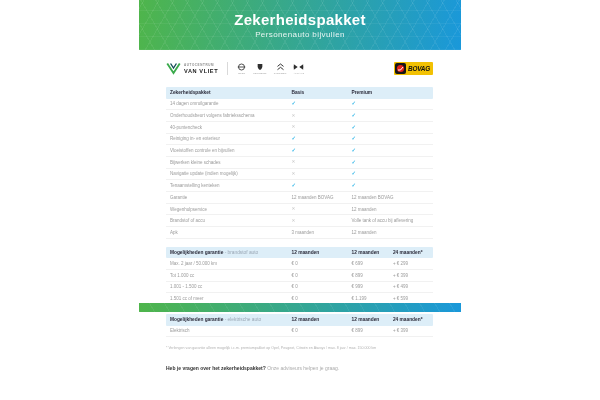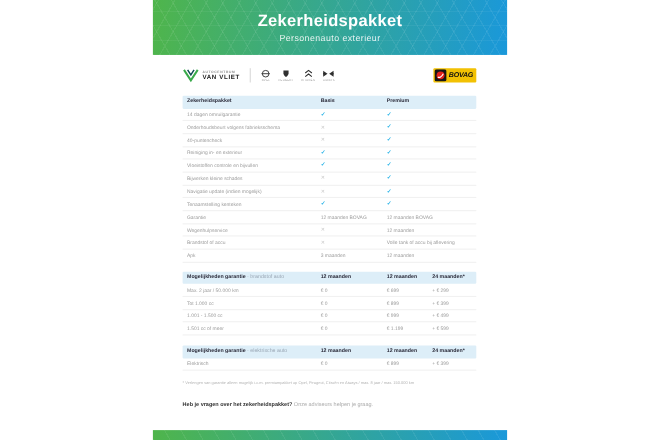--- a/index.html
+++ b/index.html
@@ -1,18 +1,18 @@
 <!DOCTYPE html>
 <html style="--gradient-from: #4fb54b; --gradient-to: #1a98da; --header-row-bg: #ddeef8; --check: #29b3e7; --cross: #c8c8c8; --bovag-yellow: #f2c103; --bovag-red: #e2231a;"><head>
 <meta charset="utf-8">
 <style>
   * { margin:0; padding:0; box-sizing:border-box; }
   html,body { width:600px; height:400px; background:#ffffff; overflow:hidden;
               font-family:"Liberation Sans", sans-serif; }
-  .page { position:relative; width:322px; height:400px; margin:0 auto; background:#fff; }
+  .page { position:relative; width:322px; height:312px; margin:0 auto; background:#fff; }
 
   
   .hero {
     height:50px; display:flex; flex-direction:column; align-items:center; justify-content:center;
     background-image:
       repeating-linear-gradient(60deg,  rgba(255,255,255,0.07) 0 1px, transparent 1px 13px),
       repeating-linear-gradient(-60deg, rgba(255,255,255,0.07) 0 1px, transparent 1px 13px),
       repeating-linear-gradient(0deg,   rgba(255,255,255,0.05) 0 1px, transparent 1px 13px),
       linear-gradient(95deg, var(--gradient-from,#4fb54b), var(--gradient-to,#1a98da));
   }
@@ -56,21 +56,21 @@
       repeating-linear-gradient(60deg, rgba(255,255,255,0.07) 0 1px, transparent 1px 13px),
       linear-gradient(95deg, var(--gradient-from,#4fb54b), var(--gradient-to,#1a98da)); }
 </style>
 </head>
 <body>
 
 <div class="page">
 
   <div class="hero">
     <div class="hero-title">Zekerheidspakket</div>
-    <div class="hero-sub">Personenauto exterieur</div>
+    <div class="hero-sub">Personenauto bijvullen</div>
   </div>
 
   <div class="logo-row">
     <div class="dealer">
       <svg width="15" height="13" viewBox="0 0 18 14">
         <path d="M1.5 1 L9 12.5 L16.5 1" fill="none" stroke="#3aaa4b" stroke-width="2.2"></path>
         <path d="M5.5 1 L9 6.5 L12.5 1" fill="none" stroke="#114b55" stroke-width="1.6"></path>
       </svg>
       <div class="dealer-text">
         <div class="top">AUTOCENTRUM</div>

